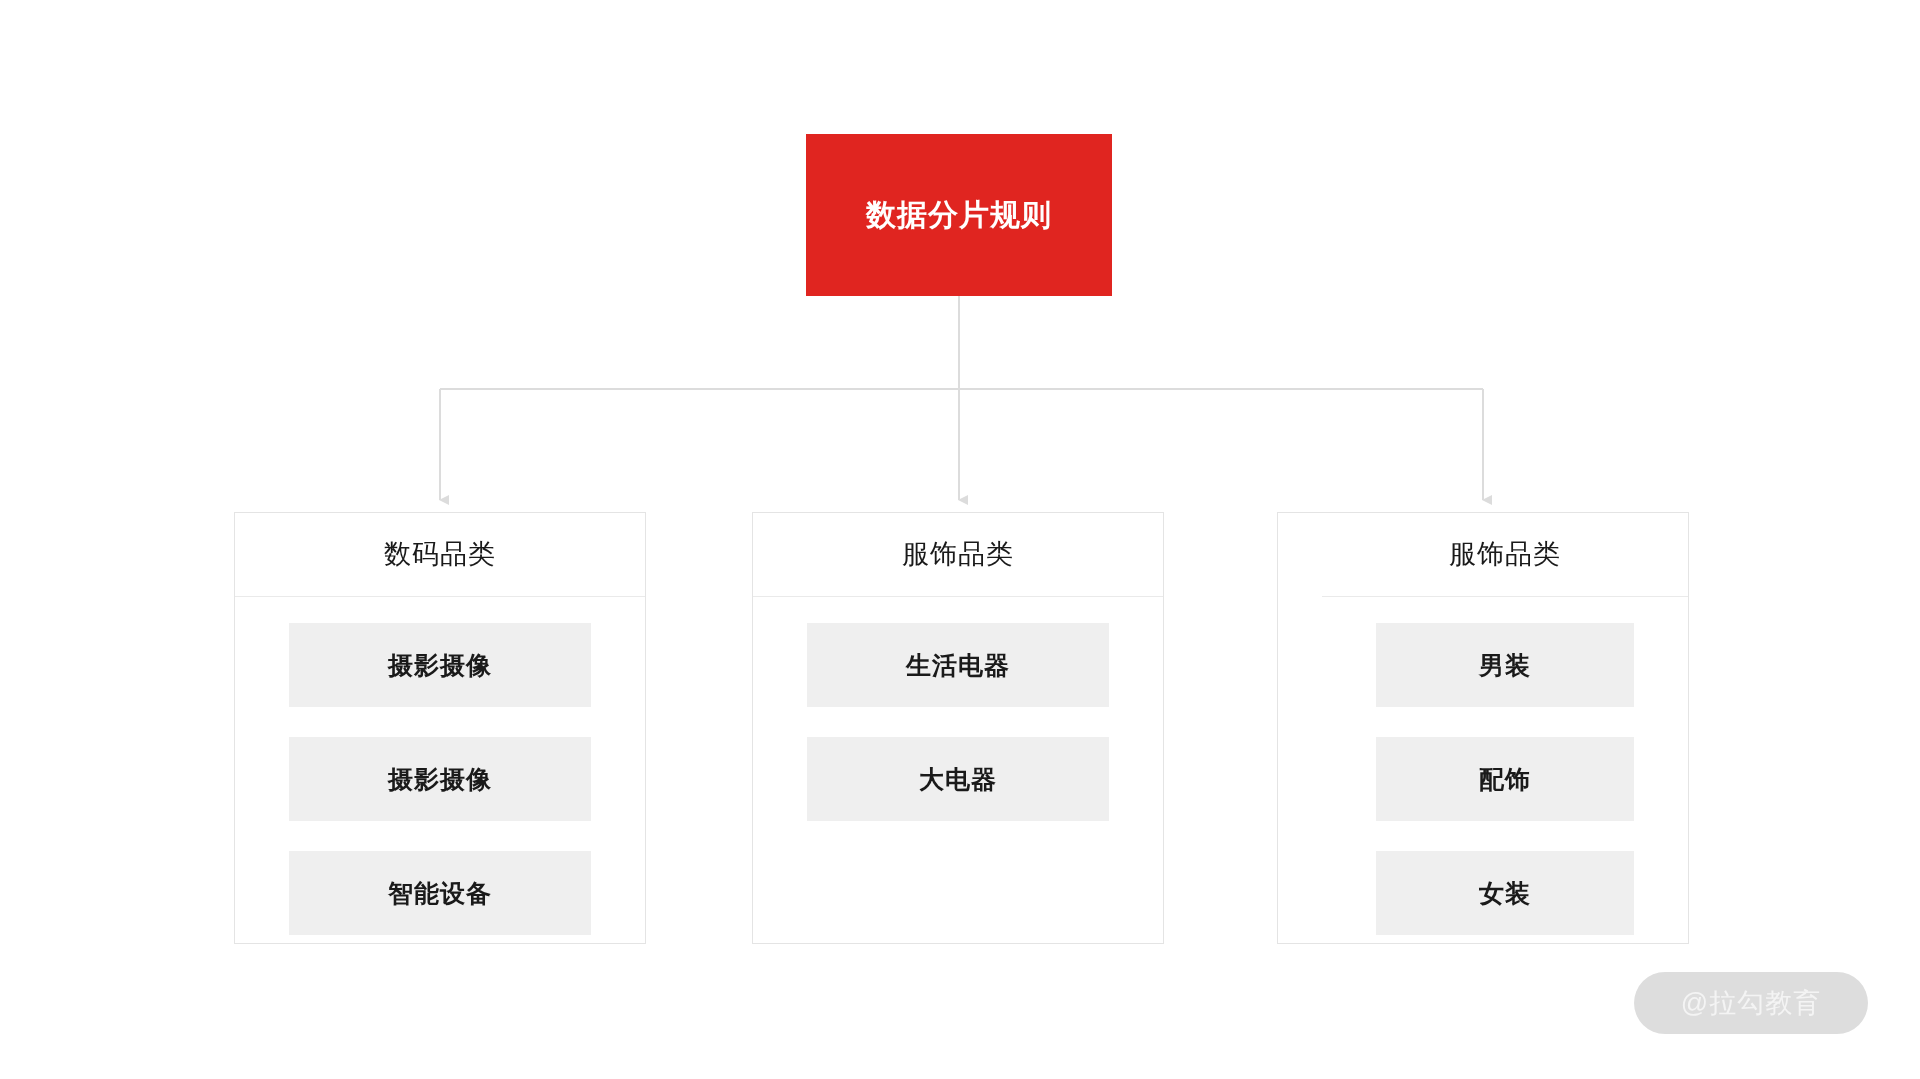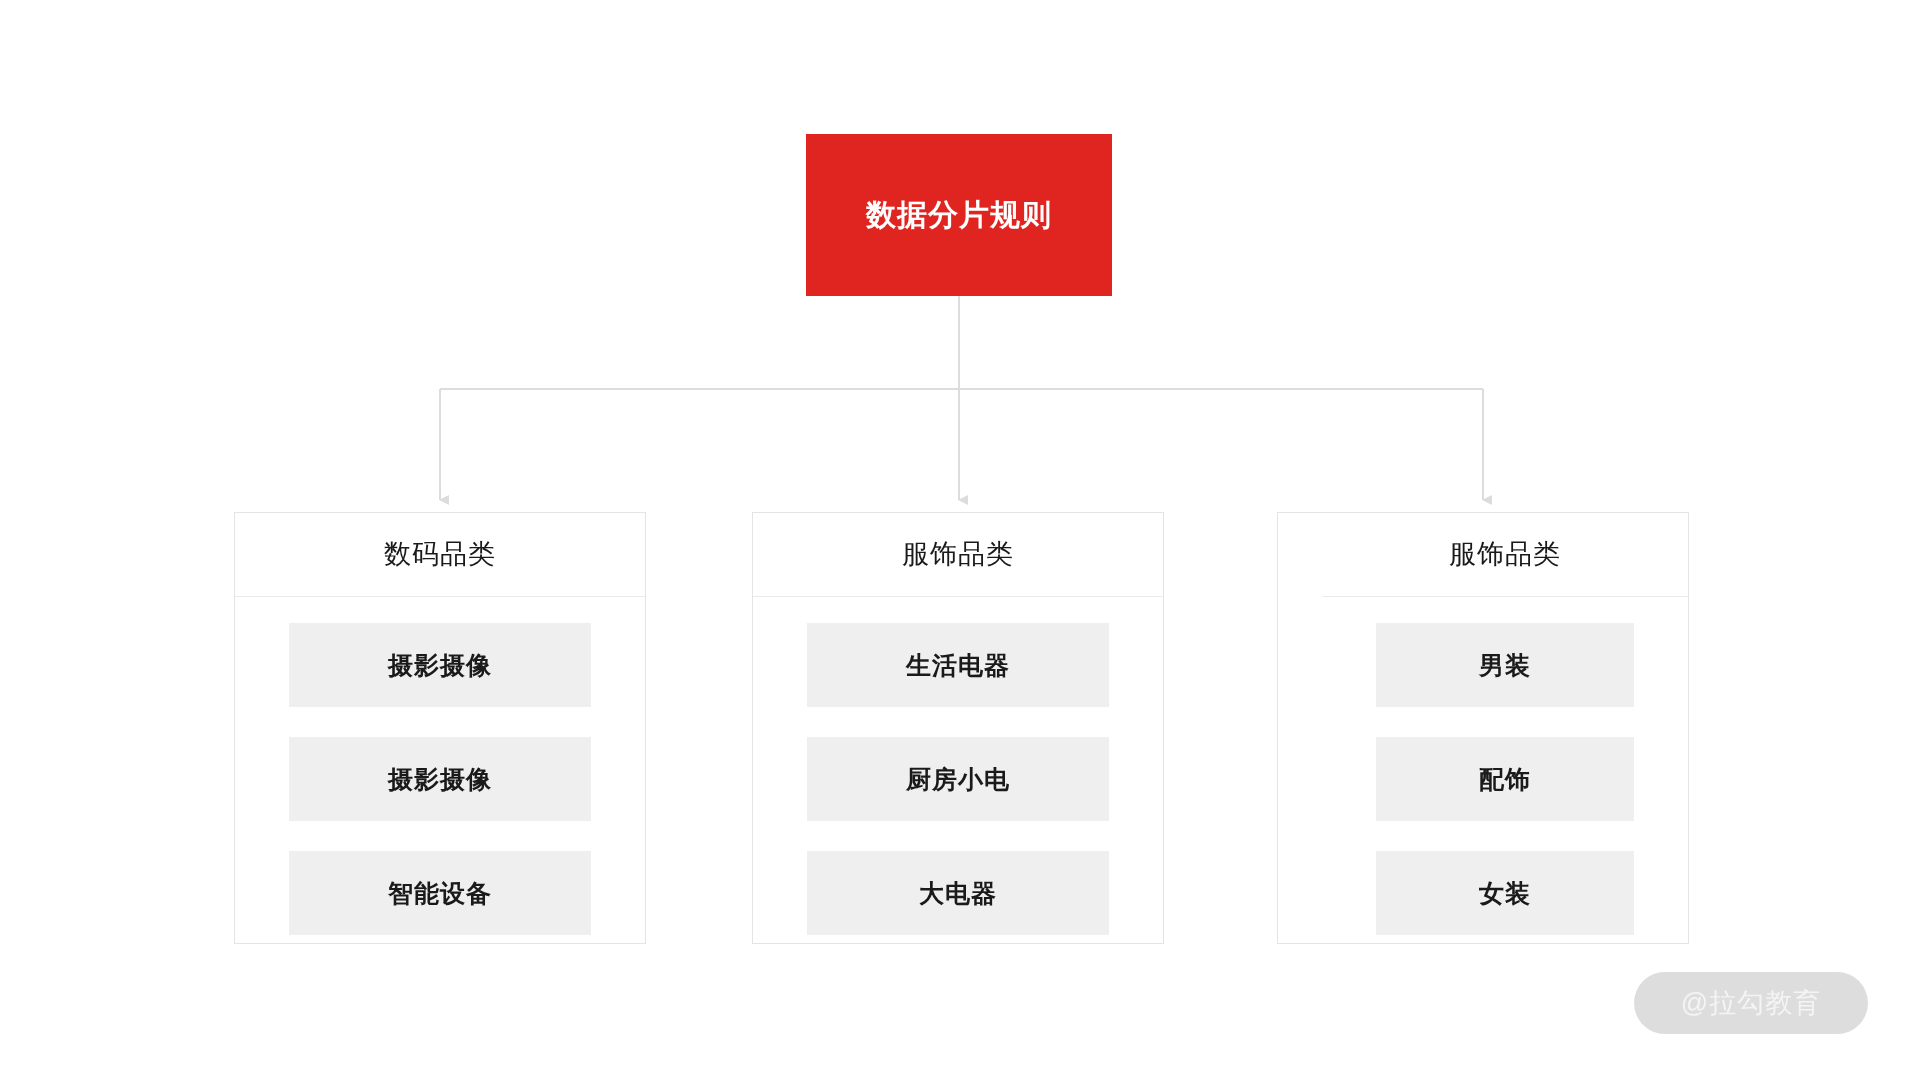--- a/index.html
+++ b/index.html
@@ -174,23 +174,20 @@
 
   <div class="panel panel-2">
     <div class="panel-header">
       <span class="panel-header-label">服饰品类</span>
     </div>
     <div class="panel-body">
       <div class="chip">
         <span class="chip-label">生活电器</span>
       </div>
       <div class="chip">
-        <span class="chip-label">厨房小电</span>
-      </div>
-      <div class="chip">
         <span class="chip-label">大电器</span>
       </div>
     </div>
   </div>
 
   <div class="panel panel-3">
     <div class="panel-header">
       <span class="panel-header-label">服饰品类</span>
     </div>
     <div class="panel-body">

